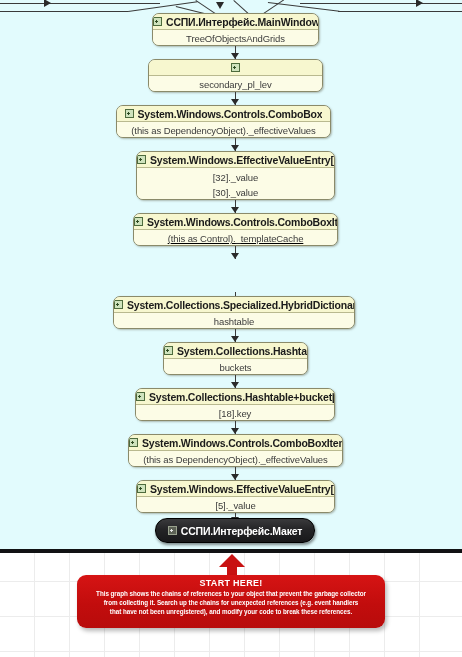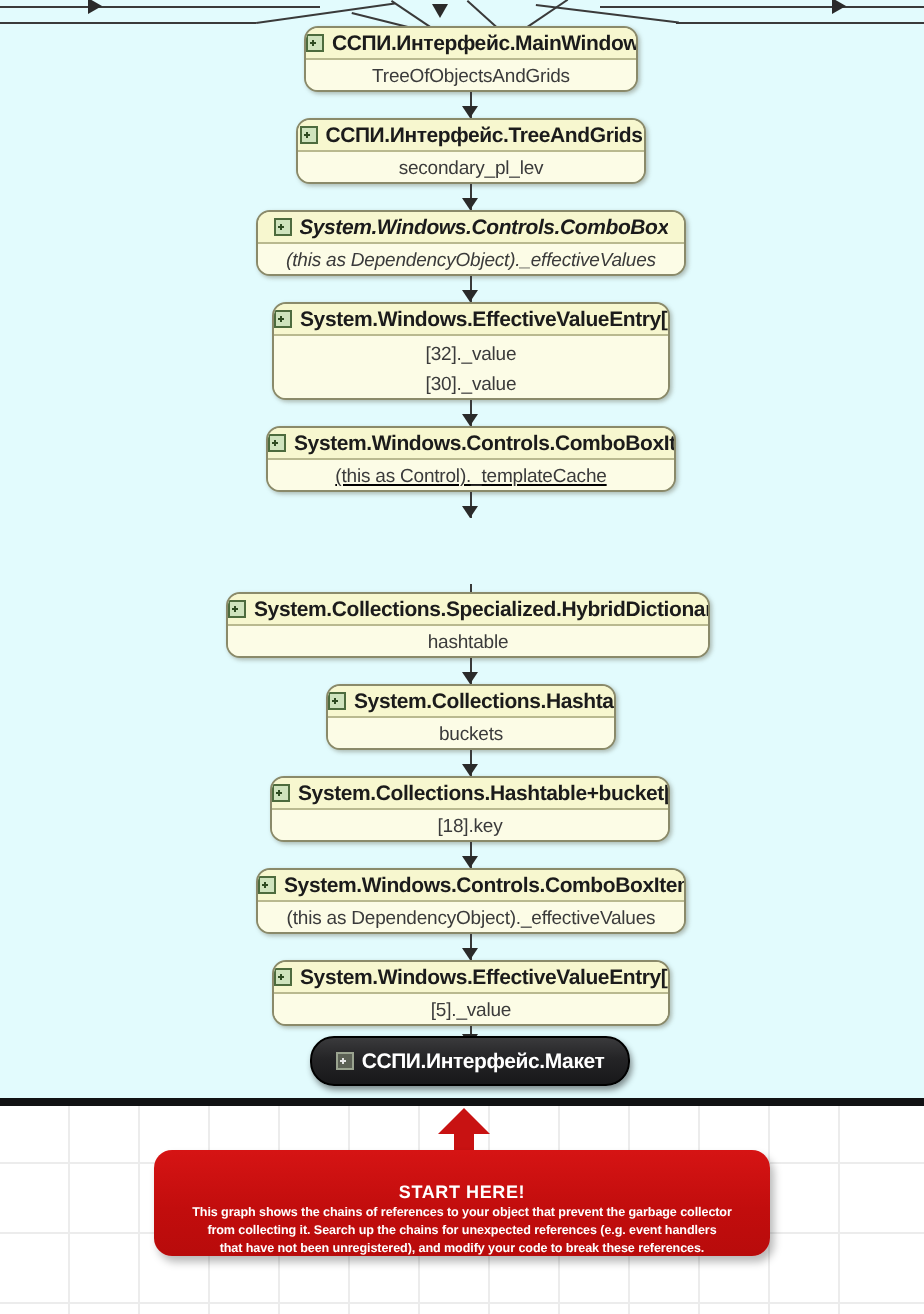--- a/index.html
+++ b/index.html
@@ -117,21 +117,21 @@
   .grid-v{width:1px;top:0;bottom:0;}
   .grid-h{height:1px;left:0;right:0;}
 
   .callout{
     position:absolute;left:77px;top:22px;width:308px;height:53px;
     box-sizing:border-box;
     background:linear-gradient(180deg,#d61414 0%,#c20d0d 55%,#b80b0b 100%);
     border-radius:9px;
     box-shadow:2px 3px 4px rgba(0,0,0,.28);
     color:#ffffff;
-    padding:15px 7px 4px 7px;
+    padding:2px 7px 4px 7px;
   }
   .callout-title{
     text-align:center;font-size:9px;font-weight:bold;letter-spacing:.3px;
     line-height:12px;
   }
   .callout-body{
     font-size:6.3px;line-height:9.2px;text-align:center;font-weight:bold;
     letter-spacing:-.05px;
   }
   .arrow-stem{
@@ -178,30 +178,29 @@
       <div class="node-body" style="height:17px;">
         <div class="node-row">TreeOfObjectsAndGrids</div>
       </div>
     </div>
     <div class="conn" style="left:235px;top:46px;height:13px;"></div>
     <div class="conn-arrow" style="left:231px;top:53px;"></div>
 
     <div class="node" style="left:148px;top:59px;width:175px;height:33px;">
       <div class="node-head">
         <span class="expander"></span>
-        <span class="hdr-text">ССПИ.Интерфейс.TreeAndGrids</span>
       </div>
       <div class="node-body" style="height:17px;">
         <div class="node-row">secondary_pl_lev</div>
       </div>
     </div>
     <div class="conn" style="left:235px;top:92px;height:13px;"></div>
     <div class="conn-arrow" style="left:231px;top:99px;"></div>
 
-    <div class="node" style="left:128px;top:105px;width:215px;height:33px;font-style:italic;">
+    <div class="node" style="left:116px;top:105px;width:215px;height:33px;">
       <div class="node-head">
         <span class="expander"></span>
         <span class="hdr-text">System.Windows.Controls.ComboBox</span>
       </div>
       <div class="node-body" style="height:17px;">
         <div class="node-row">(this as DependencyObject)._effectiveValues</div>
       </div>
     </div>
     <div class="conn" style="left:235px;top:138px;height:13px;"></div>
     <div class="conn-arrow" style="left:231px;top:145px;"></div>

